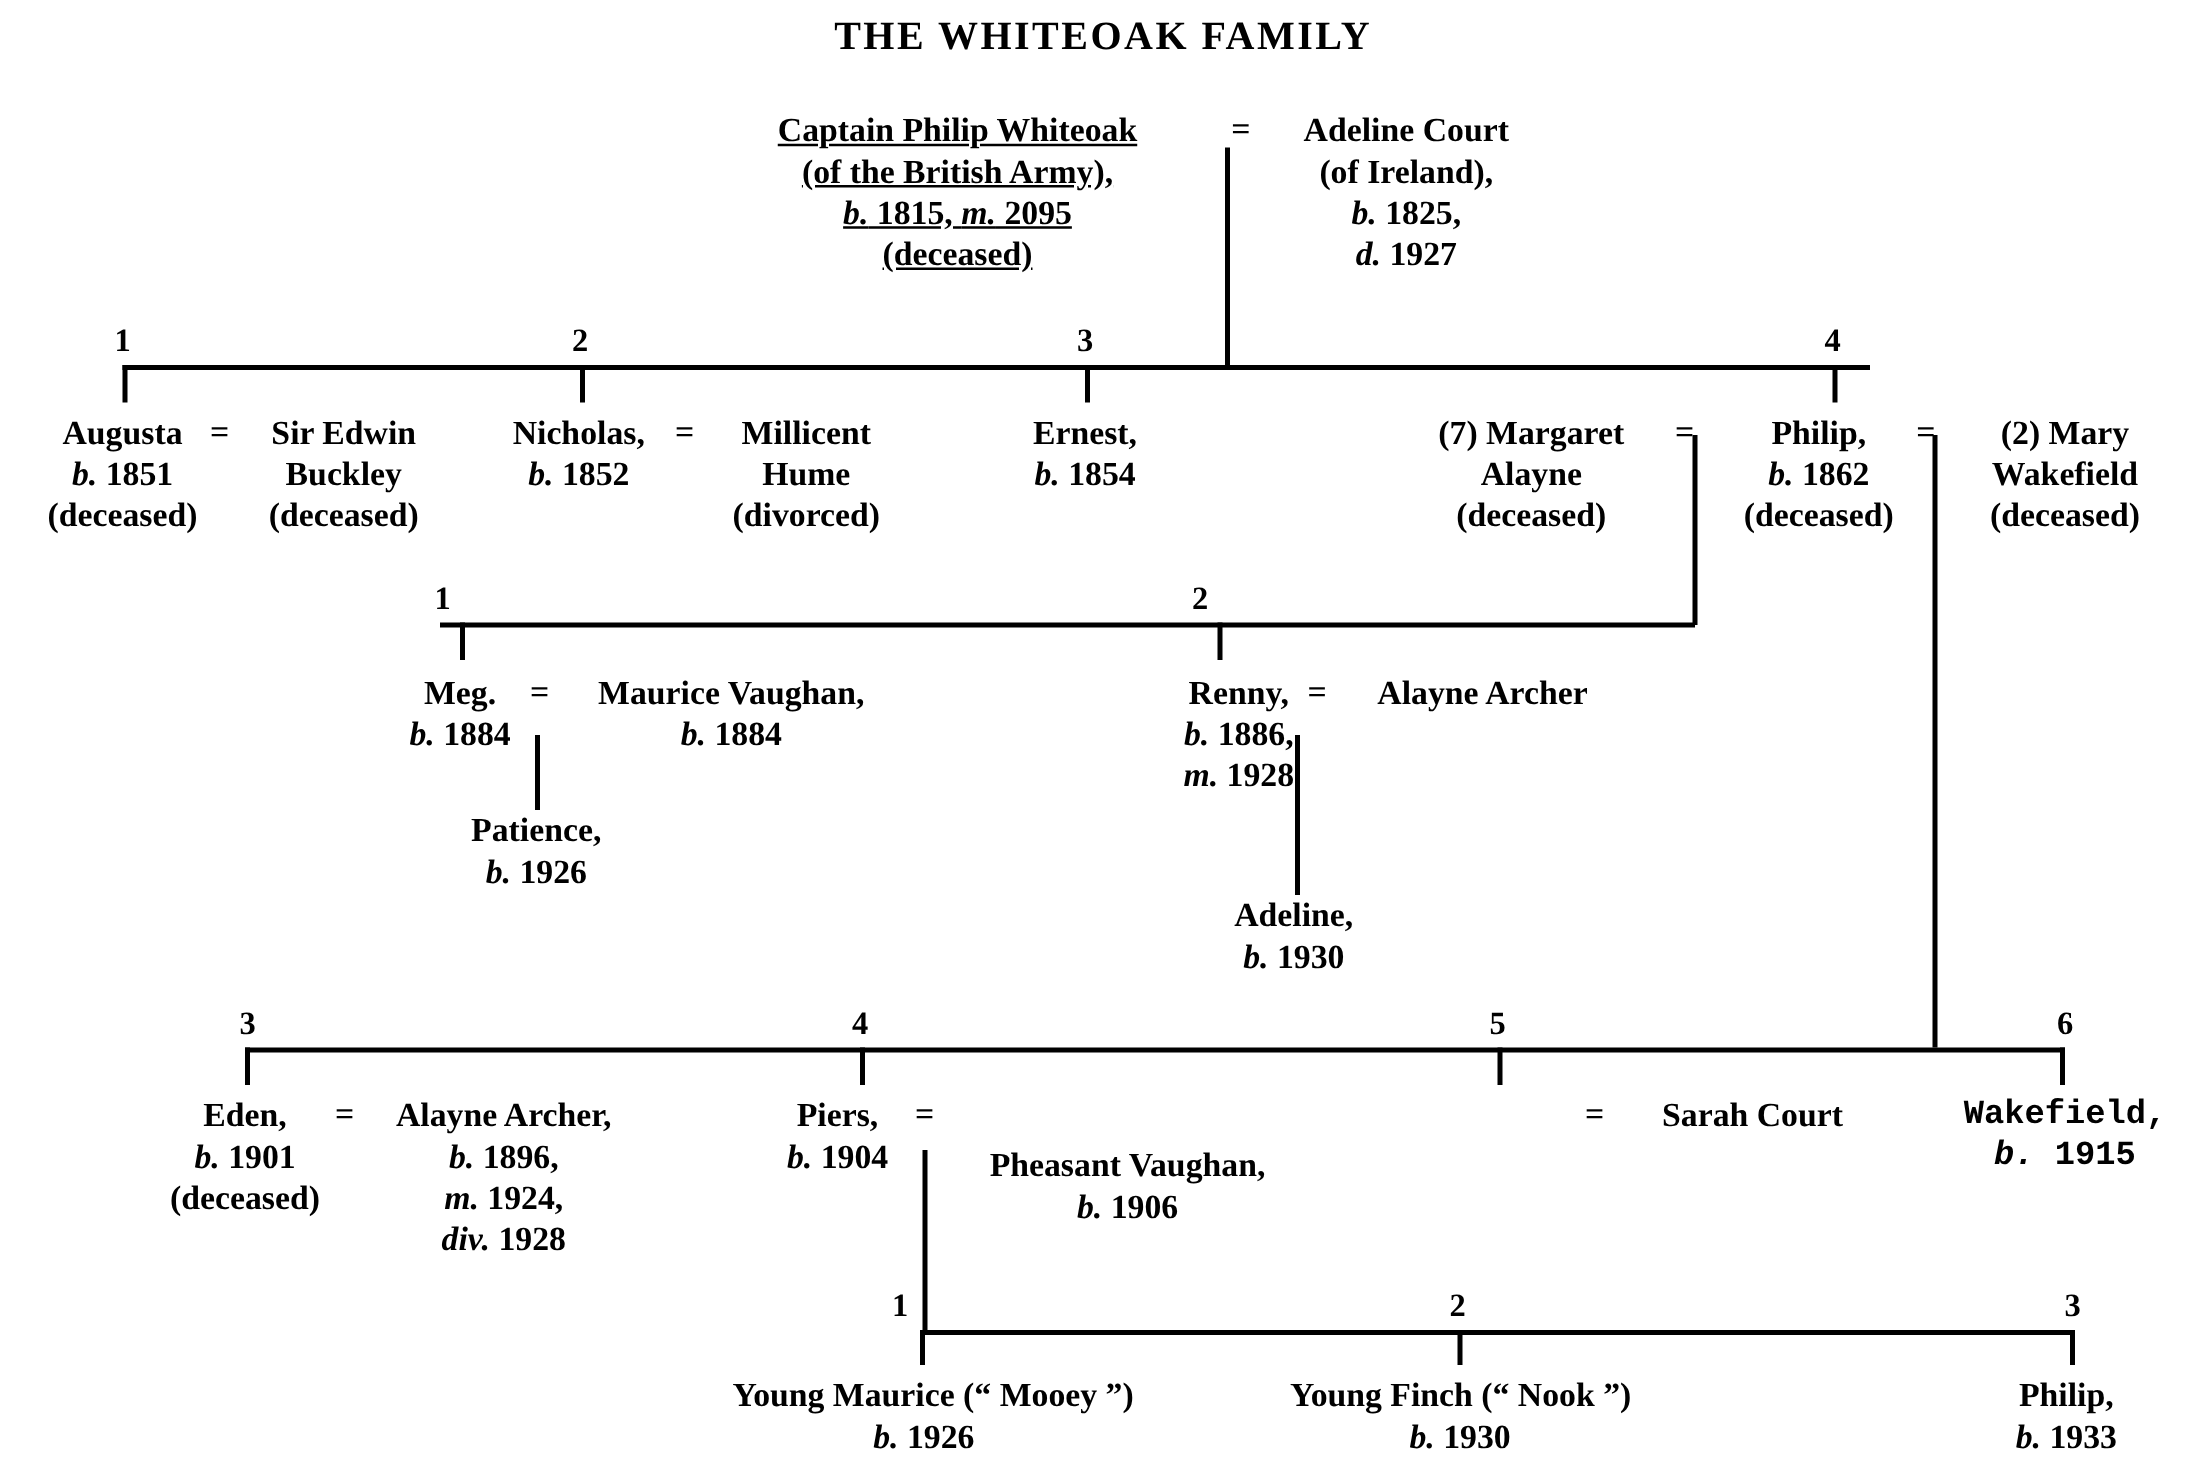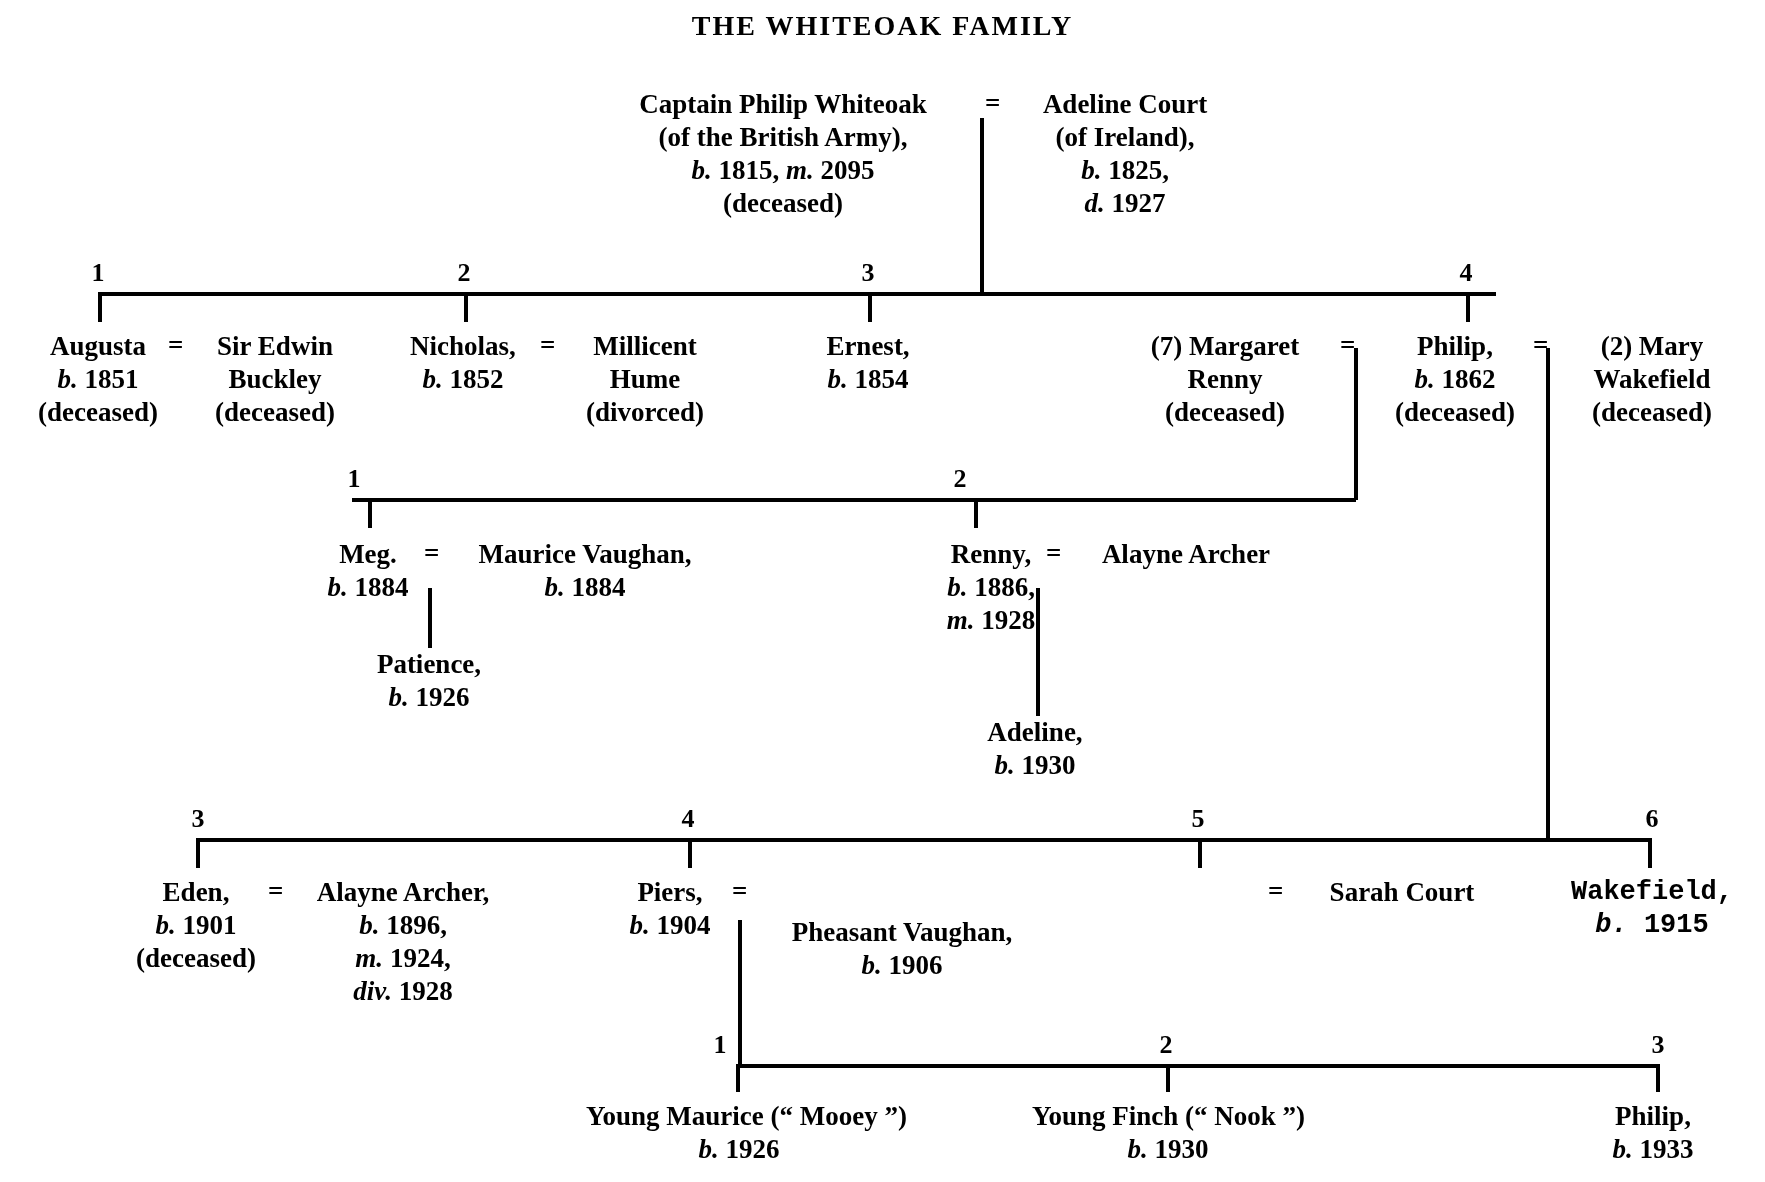--- a/index.html
+++ b/index.html
@@ -15,21 +15,21 @@
     font-family: "Liberation Serif", "DejaVu Serif", serif;
     color: #000000;
     overflow: hidden;
   }
   .title {
     position: absolute;
     width: 100%;
     text-align: center;
     top: 10px;
     left: 0;
-    font-size: 28px;
+    font-size: 32px;
     font-weight: bold;
     letter-spacing: 2px;
   }
   .node {
     position: absolute;
     text-align: center;
     font-size: 27px;
     font-weight: bold;
     line-height: 1.22;
     white-space: nowrap;
@@ -57,21 +57,21 @@
     background: #000000;
   }
 </style>
 </head>
 <body>
 
 <div id="page">
 
   <div class="title">THE WHITEOAK FAMILY</div>
 
-  <div class="node" style="left:573px; top:88px; width:420px;">
+  <div class="node" style="left:556px; top:88px; width:420px;text-decoration:underline;">
     <div>Captain Philip Whiteoak</div>
     <div>(of the British Army),</div>
     <div><span class="it">b.</span><span> 1815, </span><span class="it">m.</span><span> 2095</span></div>
     <div>(deceased)</div>
   </div>
 
   <div class="eq" style="left:985px; top:88px;">=</div>
 
   <div class="node" style="left:1005px; top:88px; width:240px;">
     <div>Adeline Court</div>
@@ -116,21 +116,21 @@
     <div>(divorced)</div>
   </div>
 
   <div class="node" style="left:770px; top:330px; width:196px;">
     <div>Ernest,</div>
     <div><span class="it">b.</span><span> 1854</span></div>
   </div>
 
   <div class="node" style="left:1105px; top:330px; width:240px;">
     <div>(7) Margaret</div>
-    <div>Renny</div>
+    <div>Alayne</div>
     <div>(deceased)</div>
   </div>
   <div class="eq" style="left:1340px; top:330px;">=</div>
 
   <div class="node" style="left:1360px; top:330px; width:190px;">
     <div>Philip,</div>
     <div><span class="it">b.</span><span> 1862</span></div>
     <div>(deceased)</div>
   </div>
   <div class="eq" style="left:1533px; top:330px;">=</div>

